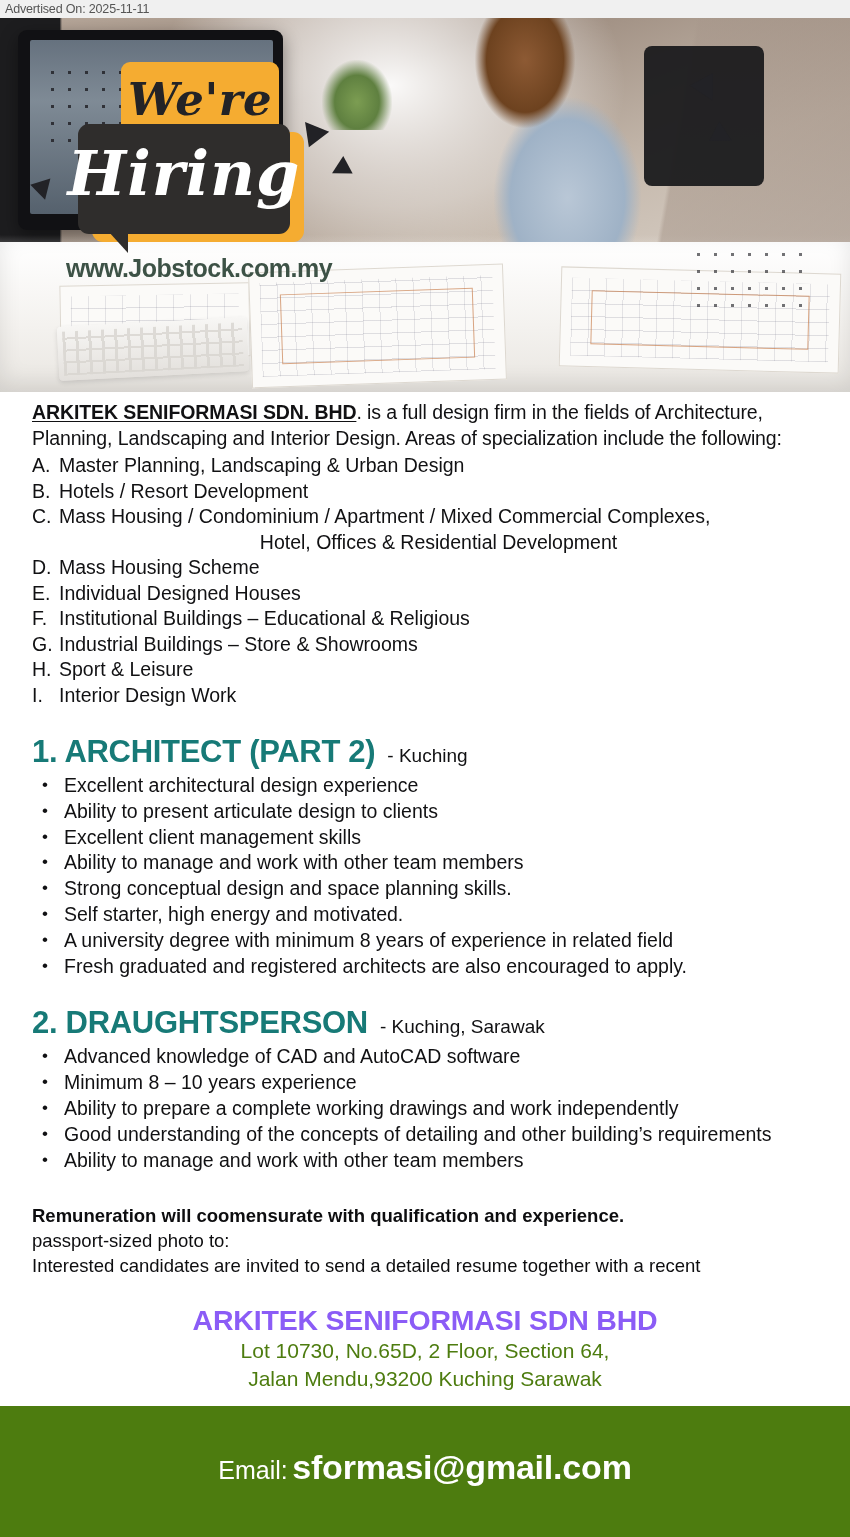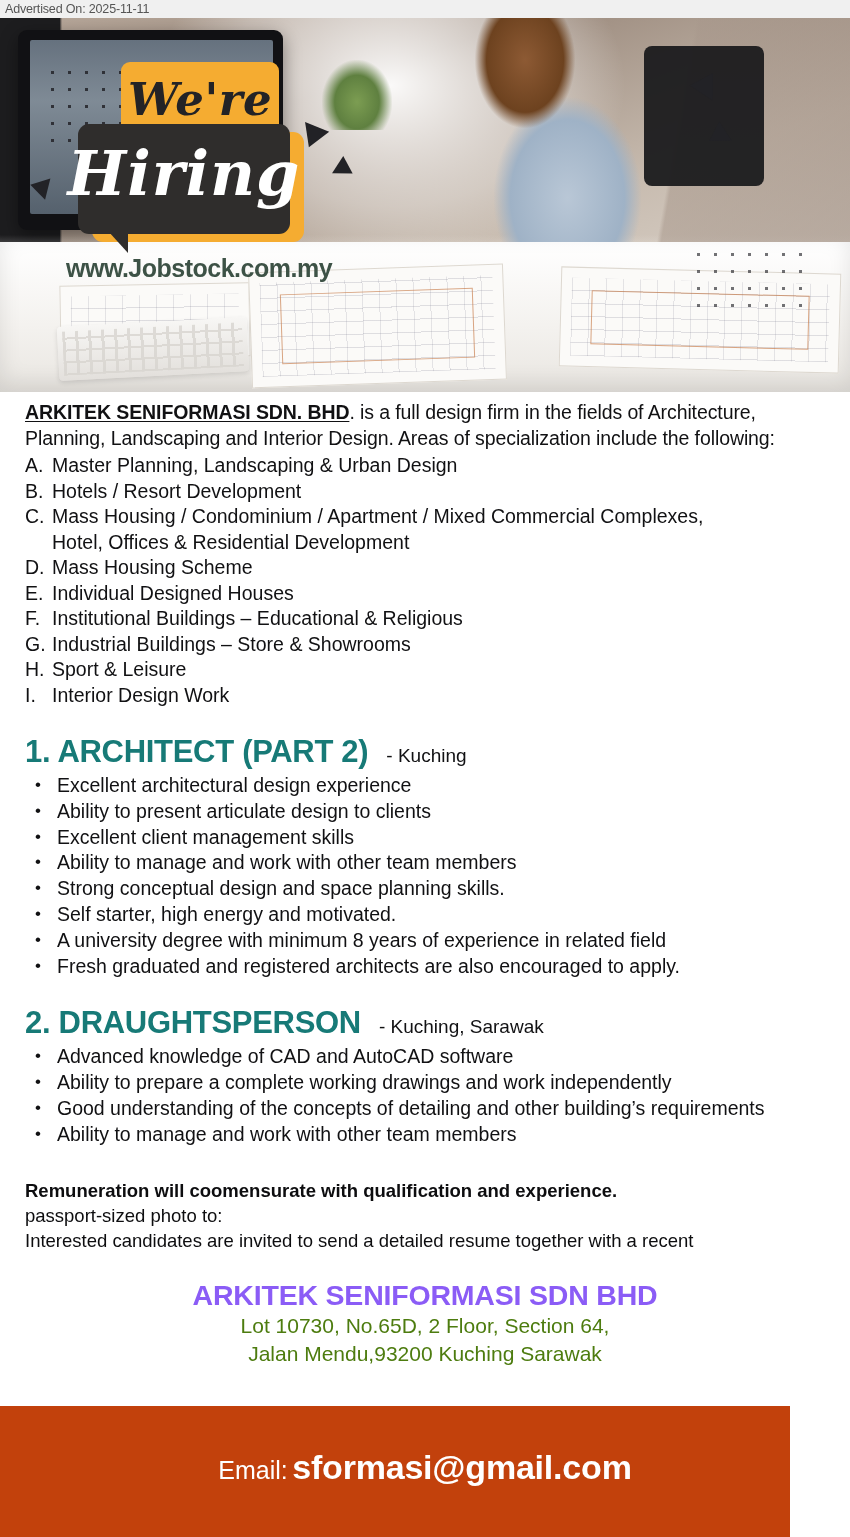--- a/index.html
+++ b/index.html
@@ -258,21 +258,21 @@
     font-size: 25px;
     color: #3d5246;
     letter-spacing: -0.5px;
   }
 
   
   .content {
     position: absolute;
     top: 400px; left: 0;
     width: 850px;
-    padding: 0 25px;
+    padding: 0 32px;
   }
 
   .intro {
     font-family: "Liberation Sans Narrow", "Liberation Sans", sans-serif;
     font-size: 19.5px;
     line-height: 25.5px;
     color: #111113;
     letter-spacing: -0.1px;
   }
   .company-inline {
@@ -284,28 +284,28 @@
   .spec-list {
     margin-top: 2px;
     font-family: "Liberation Sans Narrow", "Liberation Sans", sans-serif;
     font-size: 19.5px;
     line-height: 25.5px;
     color: #111113;
   }
   .spec-row { display: flex; }
   .spec-key { width: 27px; flex: none; }
   .spec-val { flex: 1; }
-  .spec-cont { padding-left: 27px; }
+  .spec-cont { padding-left: 27px; text-align: center; }
 
   
   .job { margin-top: 26px; }
   .job-title-line {
     display: flex;
     align-items: baseline;
-    gap: 18px;
+    gap: 12px;
     margin-bottom: 3px;
   }
   .job-title {
     font-family: "Liberation Sans Narrow", "Liberation Sans", sans-serif;
     font-weight: bold;
     font-size: 31px;
     color: #177a77;
     letter-spacing: -0.3px;
   }
   .job-location {
@@ -356,23 +356,23 @@
     font-family: "Liberation Sans Narrow", "Liberation Sans", sans-serif;
     font-size: 21px;
     line-height: 28px;
     color: #4d7c0f;
   }
 
   
   .footer {
     position: absolute;
     left: 0; top: 1406px;
-    width: 790px;
+    width: 850px;
     height: 131px;
-    background: #c2410c;
+    background: #4d7c0f;
   }
   .footer-inner {
     position: absolute;
     left: 0; top: 42px;
     width: 850px;
     text-align: center;
     color: #ffffff;
     white-space: nowrap;
   }
   .email-label {
@@ -497,20 +497,21 @@
     </ul>
   </div>
 
   <div class="job">
     <div class="job-title-line">
       <span class="job-title">2. DRAUGHTSPERSON</span>
       <span class="job-location">- Kuching, Sarawak</span>
     </div>
     <ul class="job-bullets">
       <li>Advanced knowledge of CAD and AutoCAD software</li>
+      <li>Minimum 8 – 10 years experience</li>
       <li>Ability to prepare a complete working drawings and work independently</li>
       <li>Good understanding of the concepts of detailing and other building’s requirements</li>
       <li>Ability to manage and work with other team members</li>
     </ul>
   </div>
 
   <div class="remuneration">
     <div class="strong">Remuneration will coomensurate with qualification and experience.</div>
     <div>passport-sized photo to:</div>
     <div>Interested candidates are invited to send a detailed resume together with a recent</div>

